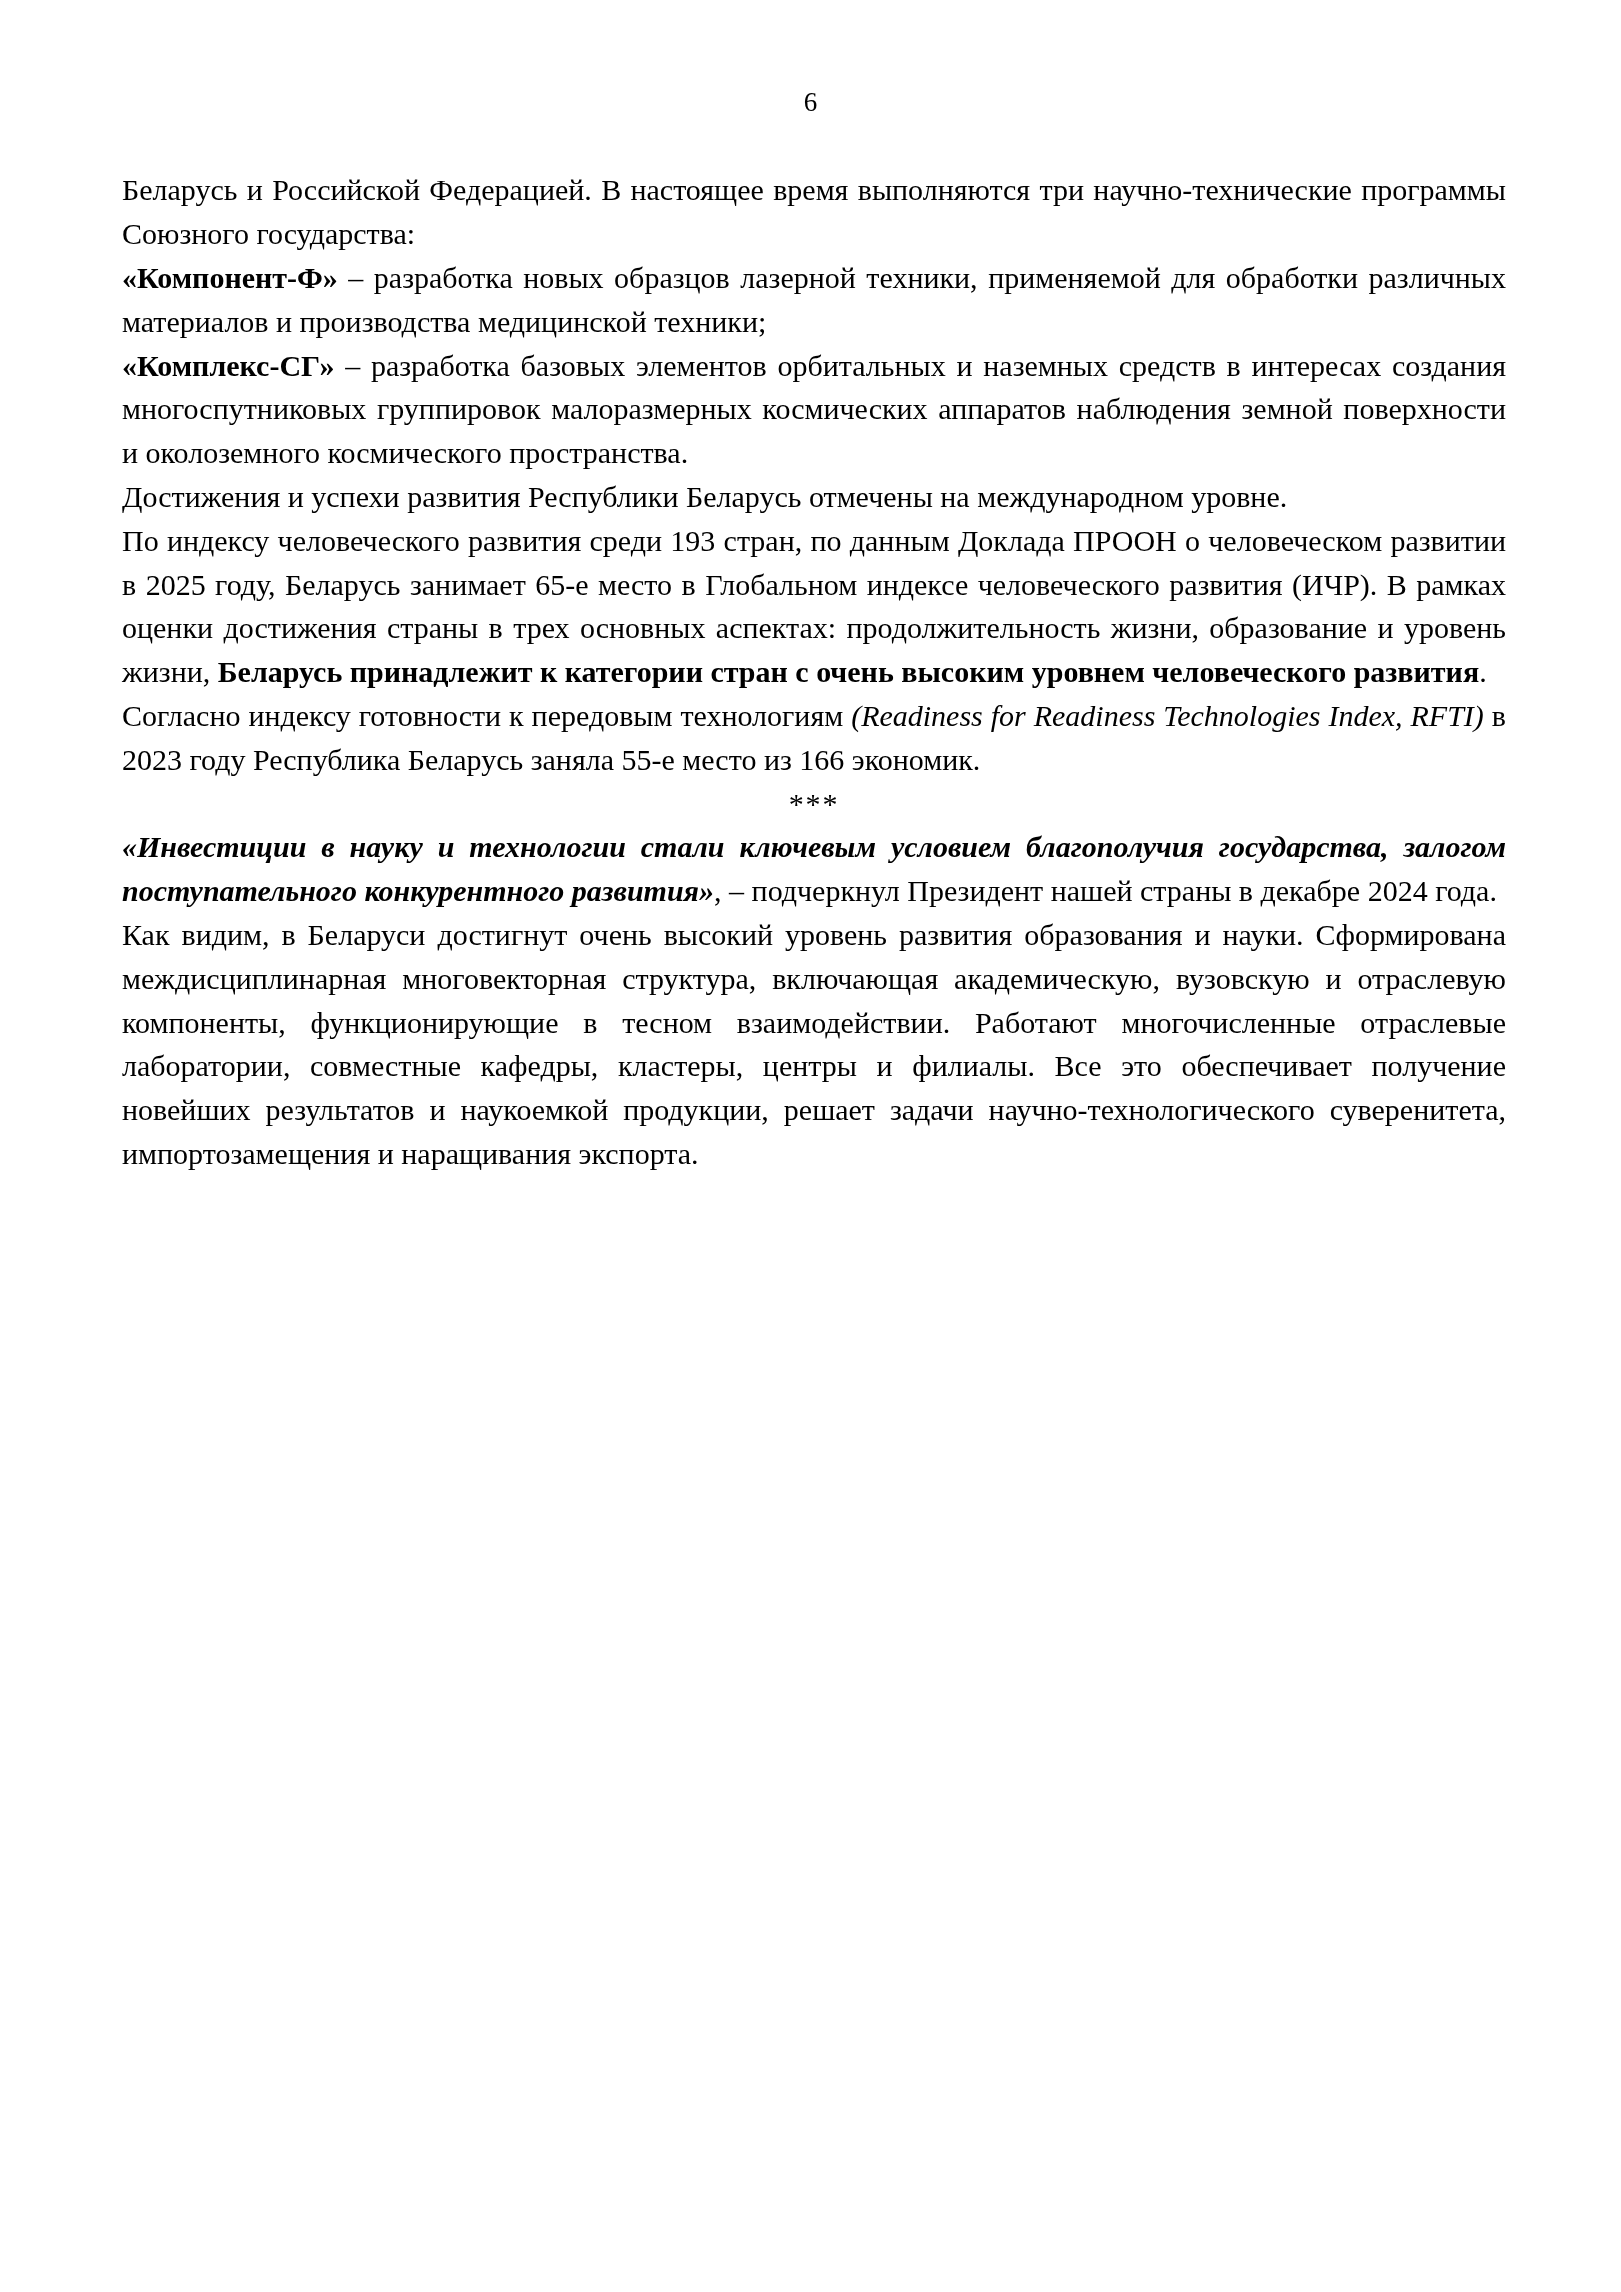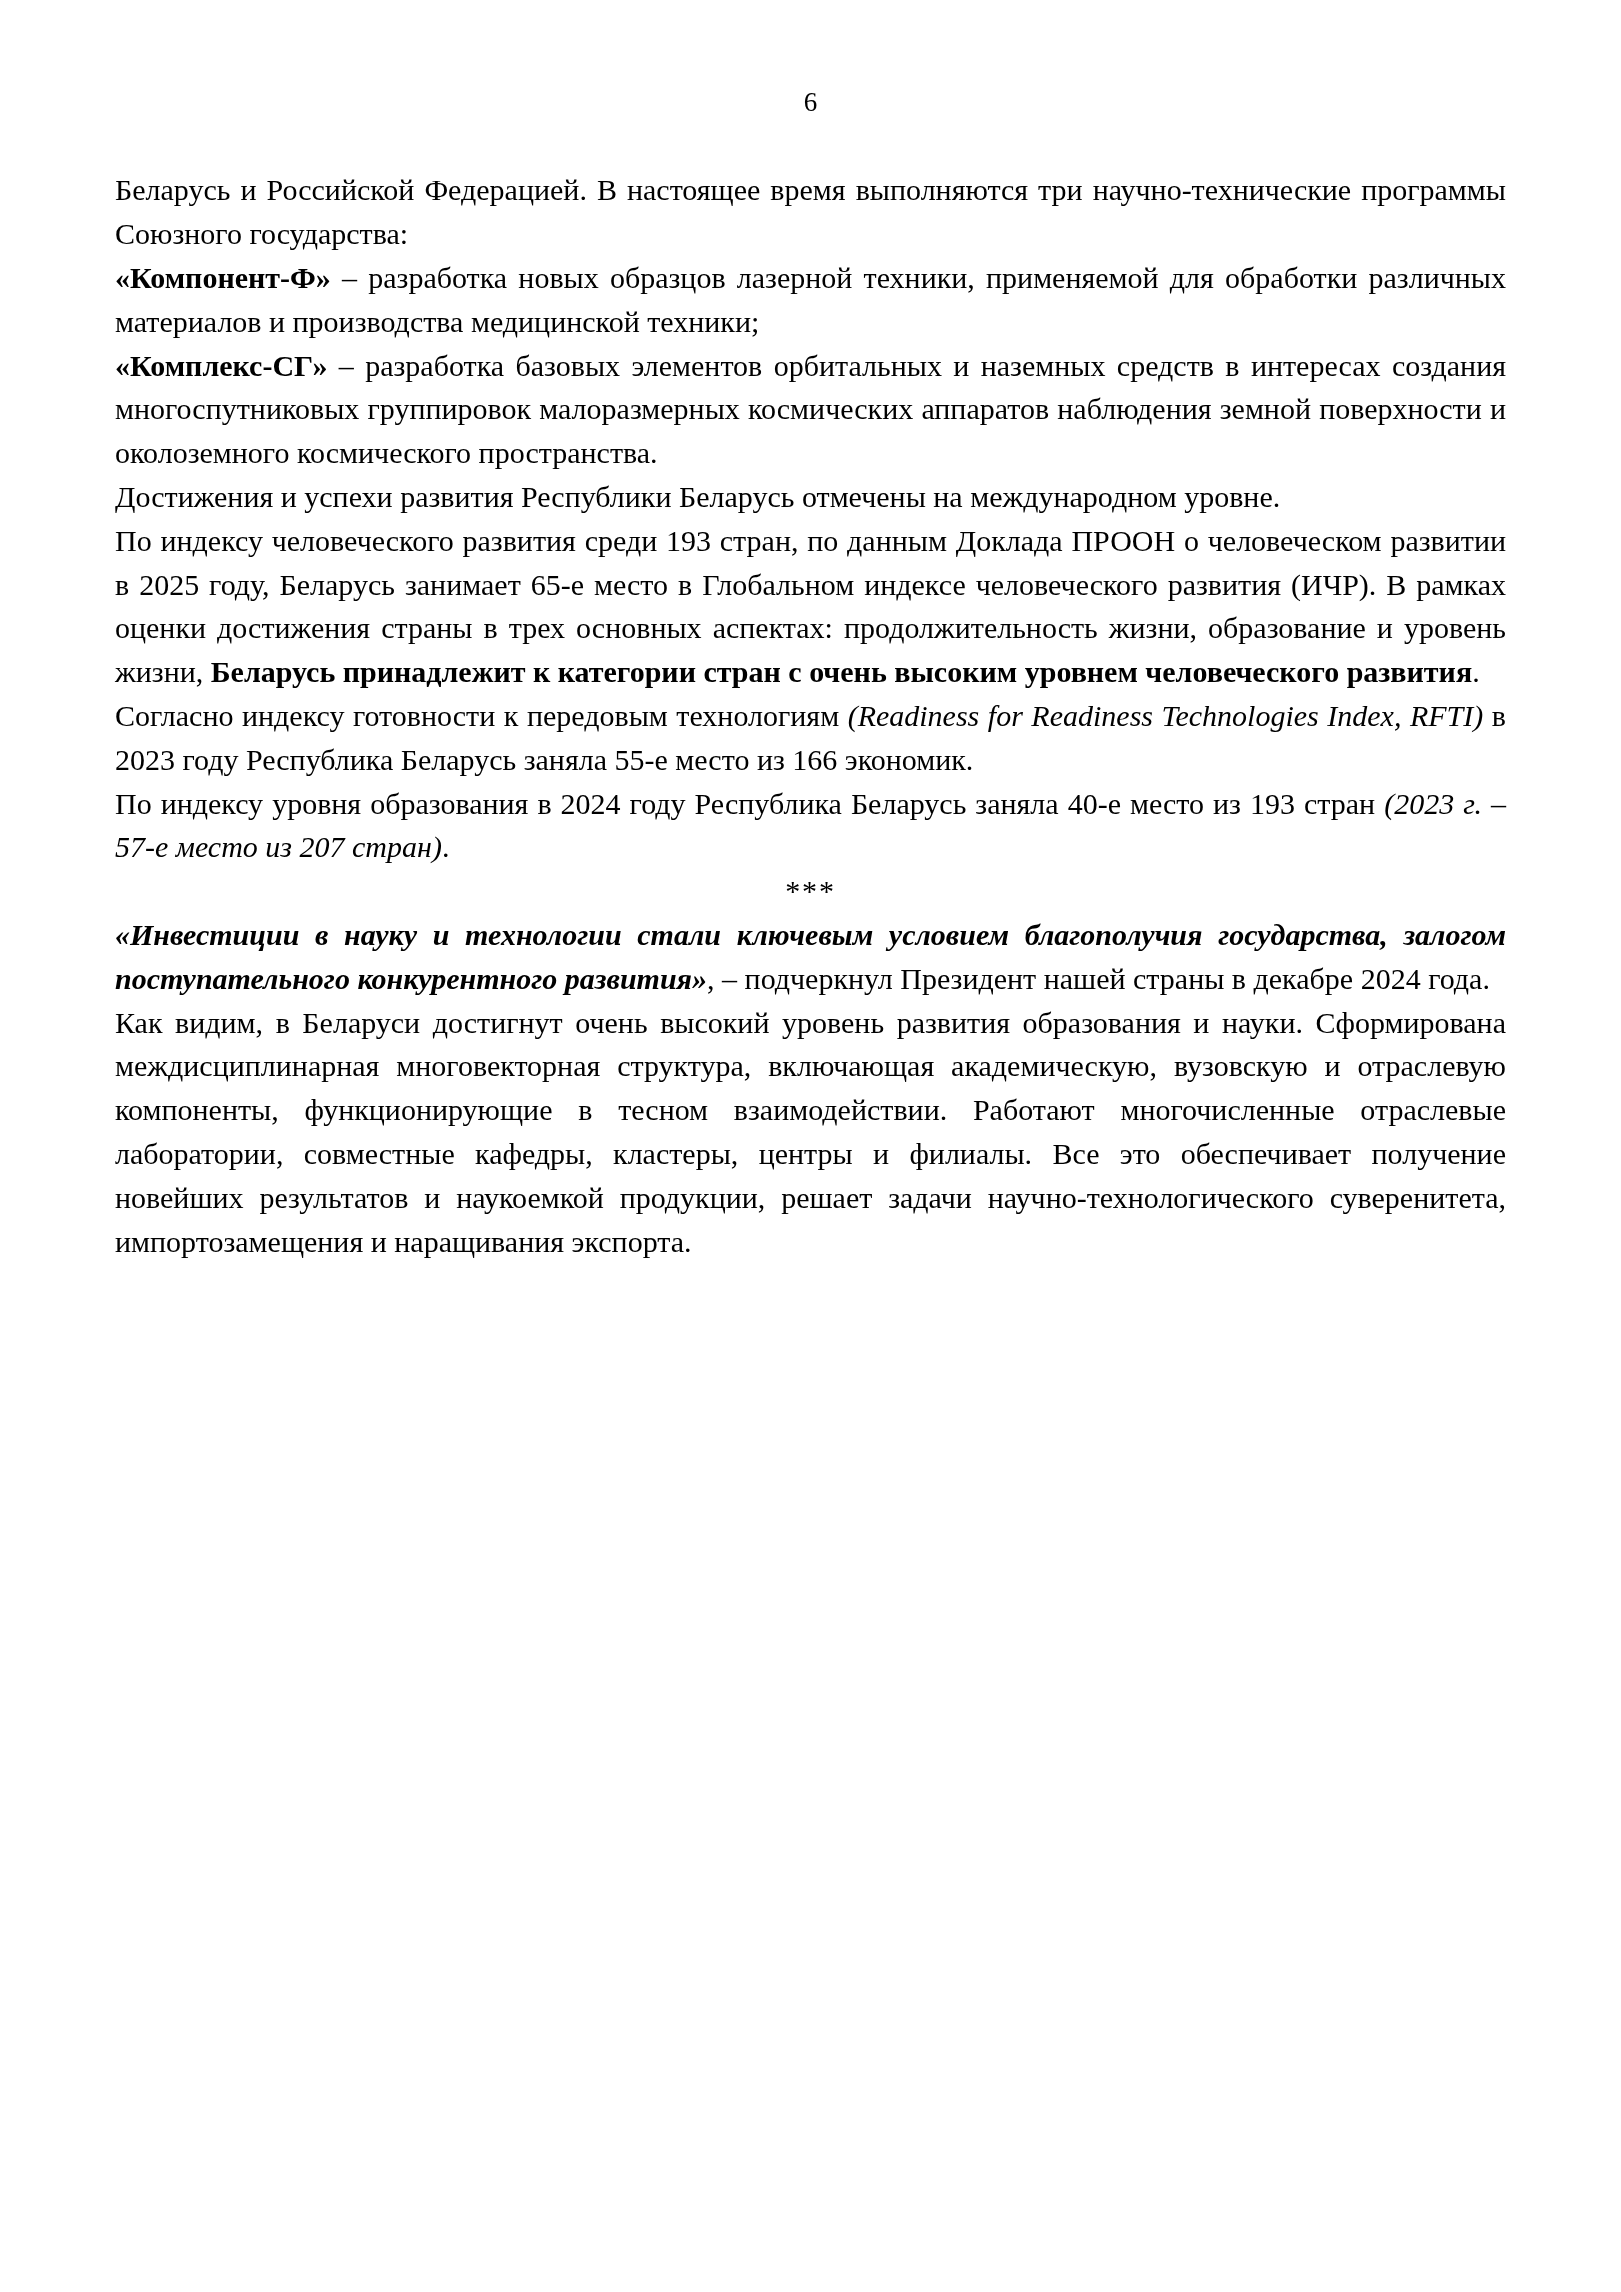--- a/index.html
+++ b/index.html
@@ -26,20 +26,21 @@
     font-size: 27px;
     line-height: 1.2;
     margin: 0 0 50px 0;
   }
   .doc-body {
     font-size: 30px;
     line-height: 1.46;
     text-align: justify;
     text-justify: inter-word;
     hyphens: none;
+    margin-left: 7px;
   }
   .doc-body p {
     margin: 0;
     text-indent: 0;
   }
   .p-indent {
     text-indent: 59px;
   }
   .b { font-weight: bold; }
   .i { font-style: italic; }
@@ -58,20 +59,19 @@
 
   <div class="page-number">6</div>
 
   <div class="doc-body" id="doc-body">
       <p><span>Беларусь и Российской Федерацией. В настоящее время выполняются три научно-технические программы Союзного государства:</span></p>
       <p class="p-indent"><span class="b">«Компонент-Ф»</span><span> – разработка новых образцов лазерной техники, применяемой для обработки различных материалов и производства медицинской техники;</span></p>
       <p class="p-indent"><span class="b">«Комплекс-СГ»</span><span> – разработка базовых элементов орбитальных и наземных средств в интересах создания многоспутниковых группировок малоразмерных космических аппаратов наблюдения земной поверхности и околоземного космического пространства.</span></p>
       <p class="p-indent"><span>Достижения и успехи развития Республики Беларусь отмечены на международном уровне.</span></p>
       <p class="p-indent"><span>По индексу человеческого развития среди 193 стран, по данным Доклада ПРООН о человеческом развитии в 2025 году, Беларусь занимает 65-е место в Глобальном индексе человеческого развития (ИЧР). В рамках оценки достижения страны в трех основных аспектах: продолжительность жизни, образование и уровень жизни, </span><span class="b">Беларусь принадлежит к категории стран с очень высоким уровнем человеческого развития</span><span>.</span></p>
       <p class="p-indent"><span>Согласно индексу готовности к передовым технологиям </span><span class="i">(Readiness for Readiness Technologies Index, RFTI)</span><span> в 2023 году Республика Беларусь заняла 55-е место из 166 экономик.</span></p>
-      <p class="p-indent"><span>По индексу уровня образования в 2024 году Республика Беларусь заняла 40-е место из 193 стран </span><span class="i">(2023 г. – 57-е место из 207 стран)</span><span>.</span></p>
       <p class="stars"><span>***</span></p>
       <p class="p-indent"><span class="bi">«Инвестиции в науку и технологии стали ключевым условием благополучия государства, залогом поступательного конкурентного развития»</span><span>, – подчеркнул Президент нашей страны в декабре 2024 года.</span></p>
       <p class="p-indent"><span>Как видим, в Беларуси достигнут очень высокий уровень развития образования и науки. Сформирована междисциплинарная многовекторная структура, включающая академическую, вузовскую и отраслевую компоненты, функционирующие в тесном взаимодействии. Работают многочисленные отраслевые лаборатории, совместные кафедры, кластеры, центры и филиалы. Все это обеспечивает получение новейших результатов и наукоемкой продукции, решает задачи научно-технологического суверенитета, импортозамещения и наращивания экспорта.</span></p>
     </div>
 
 </div>
 
 
 </body></html>

